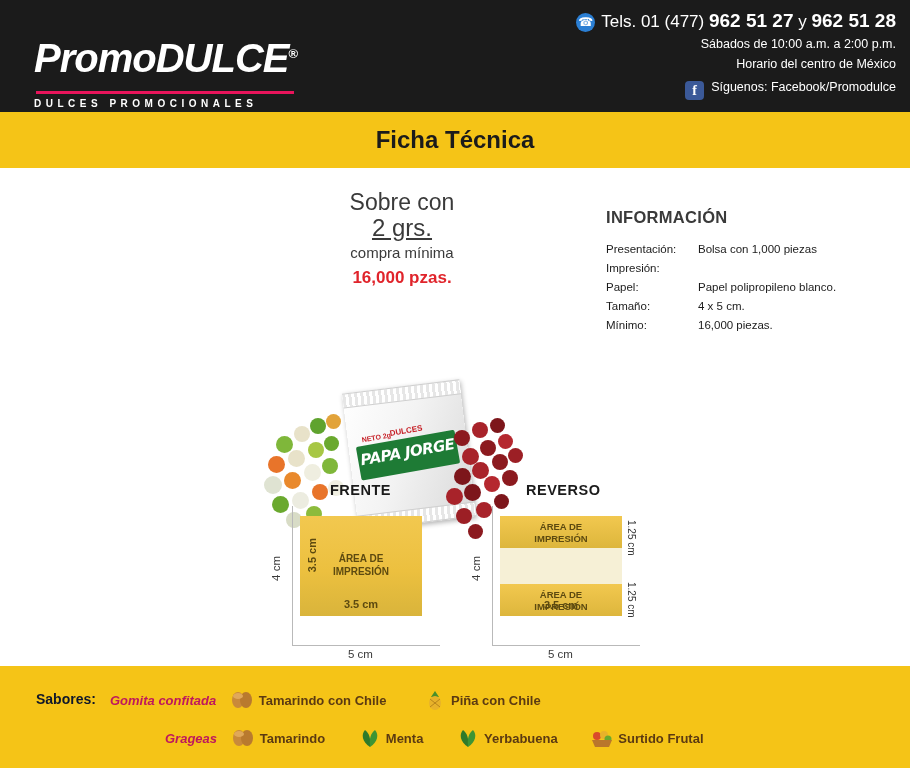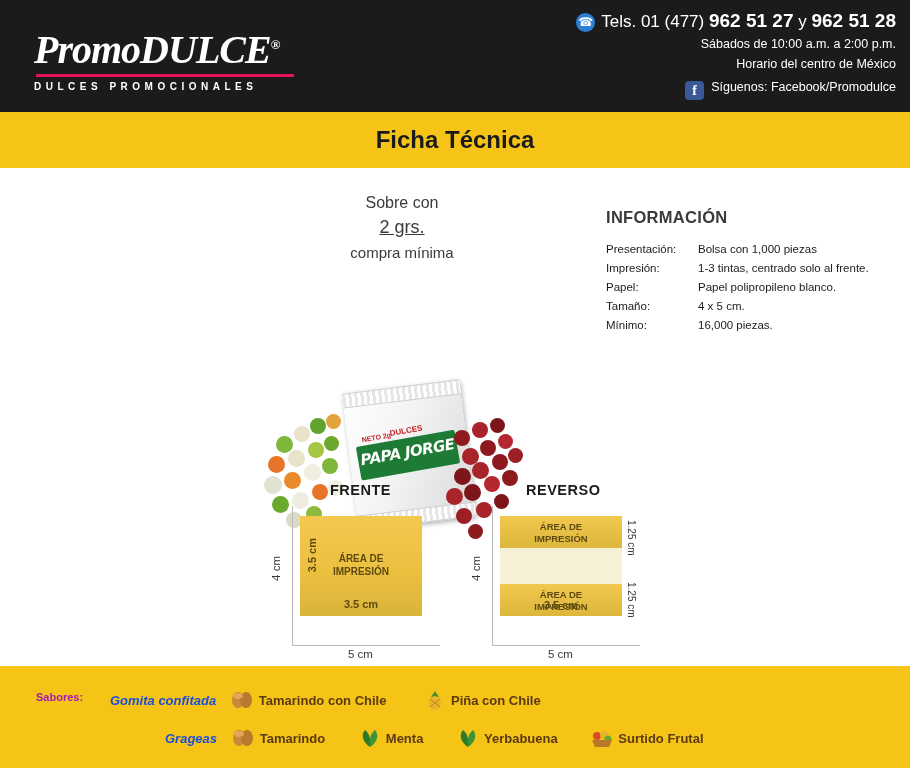--- a/index.html
+++ b/index.html
@@ -29,23 +29,23 @@
   }
   .logo-wrap {
     position: absolute;
     left: 34px; top: 24px;
     color: #ffffff;
   }
   .logo-main {
     font-size: 40px;
     font-weight: bold;
     letter-spacing: -1px;
-    line-height: 42px;
+    line-height: 60px;
     font-style: italic;
-    font-family: Liberation Serif, serif;
+    font-family: Liberation Sans, sans-serif;
   }
   .logo-main .reg {
     font-size: 13px;
     vertical-align: super;
     font-style: normal;
   }
   .logo-rule {
     width: 258px;
     height: 3px;
     background: #e8145b;
@@ -176,26 +176,26 @@
   }
 
   
   .product {
     position: absolute;
     left: 262px; top: 22px;
     width: 280px;
     text-align: center;
   }
   .product .p1 {
-    font-size: 16px;
+    font-size: 23px;
     color: #3a3a3a;
     line-height: 25px;
   }
   .product .p2 {
-    font-size: 18px;
+    font-size: 24px;
     color: #3a3a3a;
     line-height: 25px;
     text-decoration: underline;
   }
   .product .p3 {
     font-size: 15px;
     color: #3a3a3a;
     line-height: 25px;
   }
   .product .p4 {
@@ -405,32 +405,32 @@
   
   .footer {
     position: absolute;
     left: 0; top: 666px;
     width: 910px; height: 102px;
     background: #f5c417;
   }
   .sabores-label {
     position: absolute;
     left: 36px; top: 25px;
-    font-size: 11px;
-    font-weight: bold;
-    color: #a21caf;
+    font-size: 14px;
+    font-weight: bold;
+    color: #0f172a;
   }
   .flav-row {
     position: absolute;
     font-size: 13px;
   }
   .flav-group-label {
     font-weight: bold;
     font-style: italic;
-    color: #1d4ed8;
+    color: #be185d;
     font-size: 13px;
   }
   .flav-name {
     font-weight: bold;
     color: #5b3a12;
     font-size: 13px;
   }
   .flav-item {
     display: inline-block;
     margin-right: 14px;
@@ -475,20 +475,21 @@
     <h1>Ficha Técnica</h1>
   </div>
 
   <div class="main">
 
 
     <div class="product">
       <div class="p1">Sobre con</div>
       <div class="p2">2 grs.</div>
       <div class="p3">compra mínima</div>
+      <div class="p4">16,000 pzas.</div>
     </div>
 
     <div class="photo">
 
       <span class="candy" style="left:18px;top:58px;width:17px;height:17px;background:#7fb73a;"></span>
       <span class="candy" style="left:36px;top:48px;width:16px;height:16px;background:#e8e2c9;"></span>
       <span class="candy" style="left:52px;top:40px;width:16px;height:16px;background:#5fa32e;"></span>
       <span class="candy" style="left:68px;top:36px;width:15px;height:15px;background:#e2a33a;"></span>
       <span class="candy" style="left:10px;top:78px;width:17px;height:17px;background:#e8742a;"></span>
       <span class="candy" style="left:30px;top:72px;width:17px;height:17px;background:#e8e2c9;"></span>
@@ -537,21 +538,20 @@
     </div>
 
     <div class="info">
       <h2>INFORMACIÓN</h2>
       <div class="info-row">
         <span class="k">Presentación:</span>
         <span class="v">Bolsa con 1,000 piezas</span>
       </div>
       <div class="info-row">
         <span class="k">Impresión:</span>
-        <span class="v">1-3 tintas, centrado solo al frente.</span>
       </div>
       <div class="info-row">
         <span class="k">Papel:</span>
         <span class="v">Papel polipropileno blanco.</span>
       </div>
       <div class="info-row">
         <span class="k">Tamaño:</span>
         <span class="v">4 x 5 cm.</span>
       </div>
       <div class="info-row">

